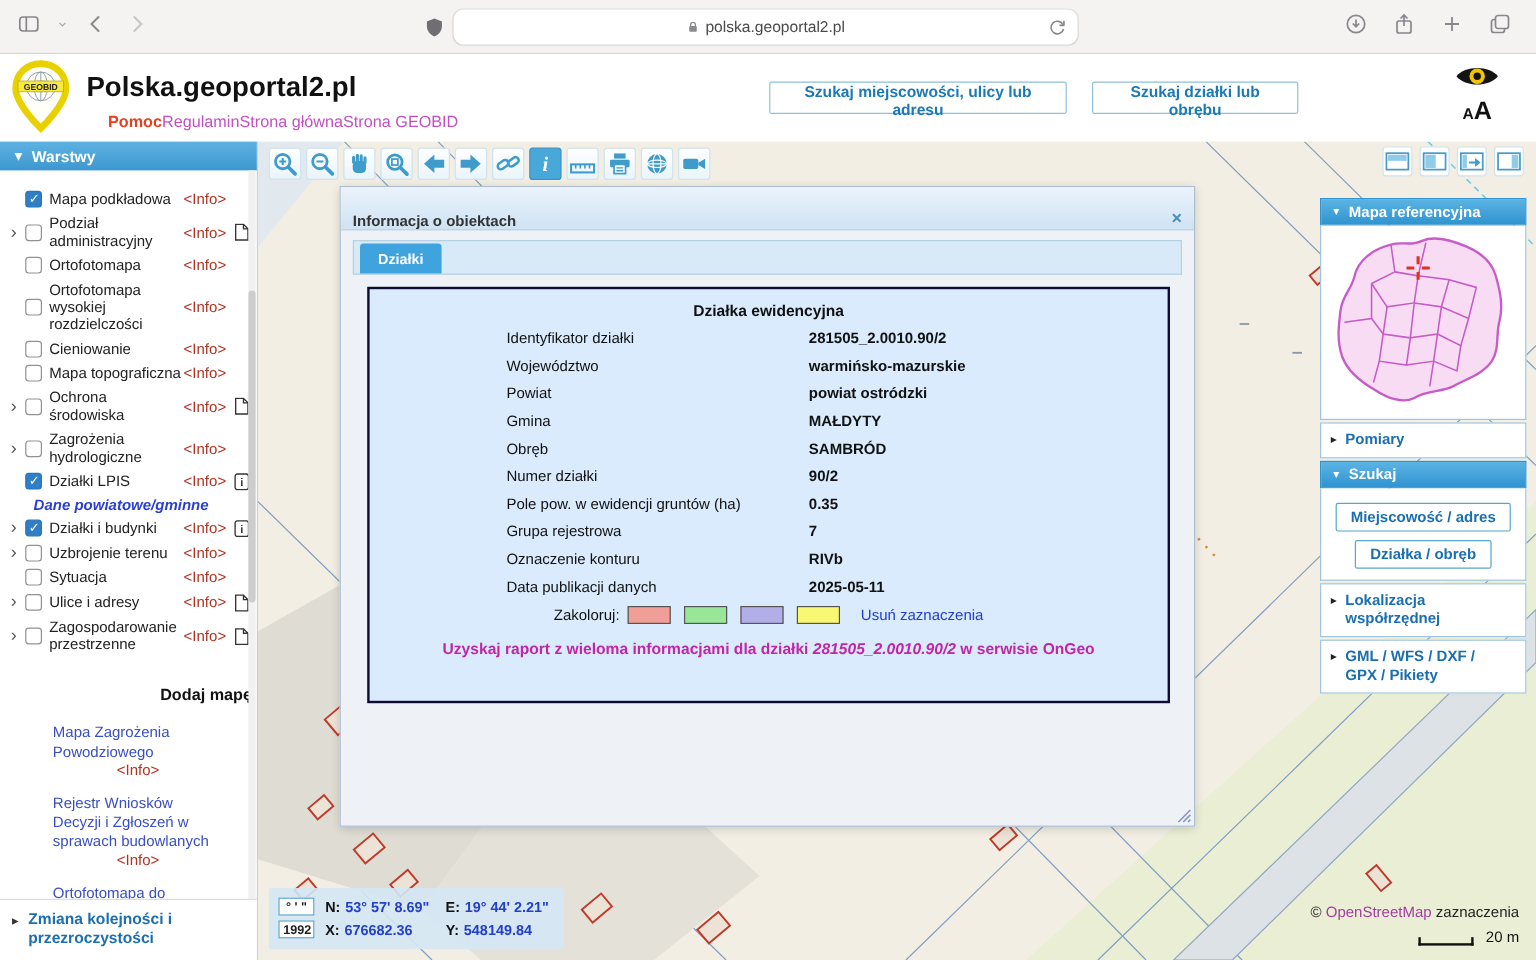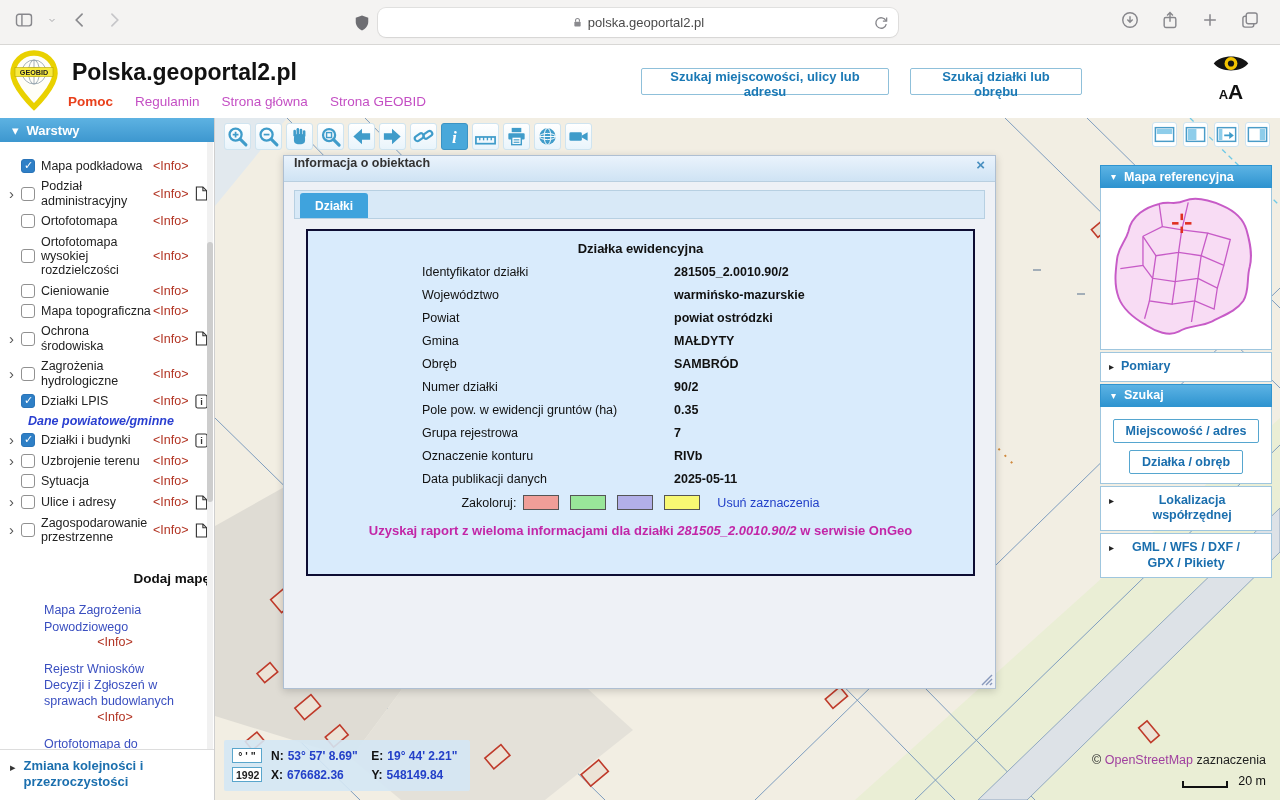--- a/index.html
+++ b/index.html
@@ -13,21 +13,21 @@
   .b-ic svg { width:20px; height:20px; }
   .url-bar { position:absolute; left:378px; top:8px; width:520px; height:29px; background:#fff; border-radius:8px; box-shadow:0 0 0 1px rgba(0,0,0,0.08), 0 1px 2px rgba(0,0,0,0.05); display:flex; align-items:center; justify-content:center; gap:5px; font-size:13px; color:#4a4a4a; }
   .url-refresh { position:absolute; right:8px; top:6px; }
   .shield { position:absolute; left:350px; top:11px; }
   .b-right { position:absolute; right:18px; top:8px; display:flex; align-items:center; gap:16px; }
 
   
   .site-header { position:absolute; top:45px; left:0; width:1280px; height:73px; background:#fff; }
   .logo { position:absolute; left:7px; top:3px; width:54px; height:64px; }
   .site-title { position:absolute; left:72px; top:14px; font-size:23px; font-weight:bold; color:#111; }
-  .site-nav { position:absolute; left:68px; top:49px; display:flex; gap:22px; font-size:13.5px; }
+  .site-nav { position:absolute; left:90px; top:49px; display:flex; font-size:13.5px; }
   .nav-pomoc { color:#e8401c; font-weight:bold; cursor:pointer; }
   .nav-link { color:#c44fc4; cursor:pointer; }
   .hdr-btn { position:absolute; top:23px; height:27px; background:#fff; border:1px solid #8fc0da; color:#1b79b5; font-weight:bold; font-size:13px; padding:0 14px; border-radius:2px; cursor:pointer; font-family:inherit; }
   .hdr-btn.b1 { left:641px; width:248px; }
   .hdr-btn.b2 { left:910px; width:172px; }
   .access { position:absolute; left:1208px; top:7px; width:46px; text-align:center; cursor:pointer; }
   .access .aa { font-weight:bold; color:#111; line-height:1; margin-top:2px; }
   .access .aa .sm { font-size:13px; } .access .aa .lg { font-size:21px; }
 
   
@@ -62,21 +62,21 @@
   .toolbar { position:absolute; left:9px; top:5px; display:flex; gap:4px; }
   .tb-btn { width:27px; height:27px; border:1px solid #cfe4f0; border-radius:3px; background:linear-gradient(#ffffff,#e9f4fb); display:flex; align-items:center; justify-content:center; cursor:pointer; padding:0; }
   .tb-btn svg { width:23px; height:23px; }
   .tb-btn.active { background:#49a8da; border-color:#3b93c4; }
   .layout-btns { position:absolute; right:10px; top:4px; display:flex; gap:6px; }
   .lay-btn { width:25px; height:25px; border:1px solid #cfe4f0; border-radius:3px; background:#fff; display:flex; align-items:center; justify-content:center; cursor:pointer; padding:0; }
   .lay-btn svg { width:23px; height:21px; }
 
   
   .dialog { position:absolute; left:68px; top:37px; width:713px; height:534px; background:#eef1f6; border:1px solid #aebfd2; box-shadow:0 2px 8px rgba(0,0,0,0.18); }
-  .dlg-title { height:26px; background:linear-gradient(#eaf3fc,#cfe3f4); border-bottom:1px solid #b9cfe0; display:flex; align-items:flex-start; padding:0 10px; font-size:12.5px; font-weight:bold; color:#333; }
+  .dlg-title { height:36px; background:linear-gradient(#eaf3fc,#cfe3f4); border-bottom:1px solid #b9cfe0; display:flex; align-items:flex-end; padding:0 10px; font-size:12.5px; font-weight:bold; color:#333; }
   .dlg-close { margin-left:auto; color:#4a90c0; font-weight:bold; font-size:15px; cursor:pointer; }
   .tabstrip { margin:8px 10px 0 10px; height:29px; background:#d8e9f7; border:1px solid #b7d0e2; position:relative; }
   .tab { position:absolute; left:5px; bottom:0; background:#3fa3dd; color:#fff; font-weight:bold; font-size:12px; padding:6px 15px 5px 15px; border-radius:3px 3px 0 0; cursor:pointer; }
   .pbox { margin:10px 0 0 22px; width:669px; height:347px; background:#d9ebfc; border:2px solid #0d0d33; position:relative; font-size:12.5px; }
   .pbox-title { text-align:center; font-weight:bold; font-size:13px; margin-top:10px; color:#111; }
   .fields { margin-top:9px; }
   .field-row { position:relative; height:23px; }
   .f-label { position:absolute; left:114px; color:#111; }
   .f-value { position:absolute; left:366px; color:#111; font-weight:bold; }
   .color-row { display:flex; align-items:center; justify-content:center; gap:11px; }
@@ -87,21 +87,21 @@
   .report .rid { font-style:italic; }
   .resize-h { position:absolute; right:2px; bottom:2px; cursor:nwse-resize; }
 
   
   .rpanel { position:absolute; left:885px; top:45px; width:172px; font-size:12.5px; }
   .rp-head { height:23px; background:linear-gradient(#5cb3e4,#2f94d0); border:1px solid #2f94d0; color:#fff; font-weight:bold; display:flex; align-items:center; gap:8px; padding-left:10px; cursor:pointer; margin-top:2px; }
   .rp-head .car { font-size:10px; }
   .rp-map { background:#fff; border:1px solid #9fc6de; border-top:none; padding:3px; }
   .rp-row { background:#fff; border:1px solid #9fc6de; margin-top:2px; padding:6px 8px; display:flex; gap:7px; align-items:flex-start; cursor:pointer; }
   .rp-row .car { color:#222; font-size:10px; margin-top:2px; }
-  .rp-row .t { color:#1b6fae; font-weight:bold; line-height:1.25;text-align:center; }
+  .rp-row .t { color:#1b6fae; font-weight:bold; line-height:1.25; }
   .rp-btns { background:#fff; border:1px solid #9fc6de; border-top:none; padding:8px 0 9px 0; text-align:center; }
   .rp-btn { display:block; margin:4px auto 7px auto; background:#fff; border:1px solid #56a6cf; color:#1b6fae; font-weight:bold; font-size:12.5px; padding:4px 12px; border-radius:2px; cursor:pointer; font-family:inherit; }
   .rp-btn:last-child { margin-bottom:0; }
 
   
   .coord-box { position:absolute; left:9px; top:622px; width:246px; padding:6px 8px 7px 8px; background:rgba(212,231,244,0.9); font-size:12px; border-radius:2px; }
   .c-row { display:flex; align-items:center; height:19px; }
   .c-badge { background:#fff; border:1px solid #5aa6cc; font-size:10.5px; font-weight:bold; color:#222; padding:0 3px; min-width:30px; height:15px; line-height:14px; text-align:center; cursor:pointer; }
   .c-lbl { font-weight:bold; color:#111; margin-left:9px; }
   .c-val { font-weight:bold; color:#2340c8; margin-left:4px; width:92px; }

